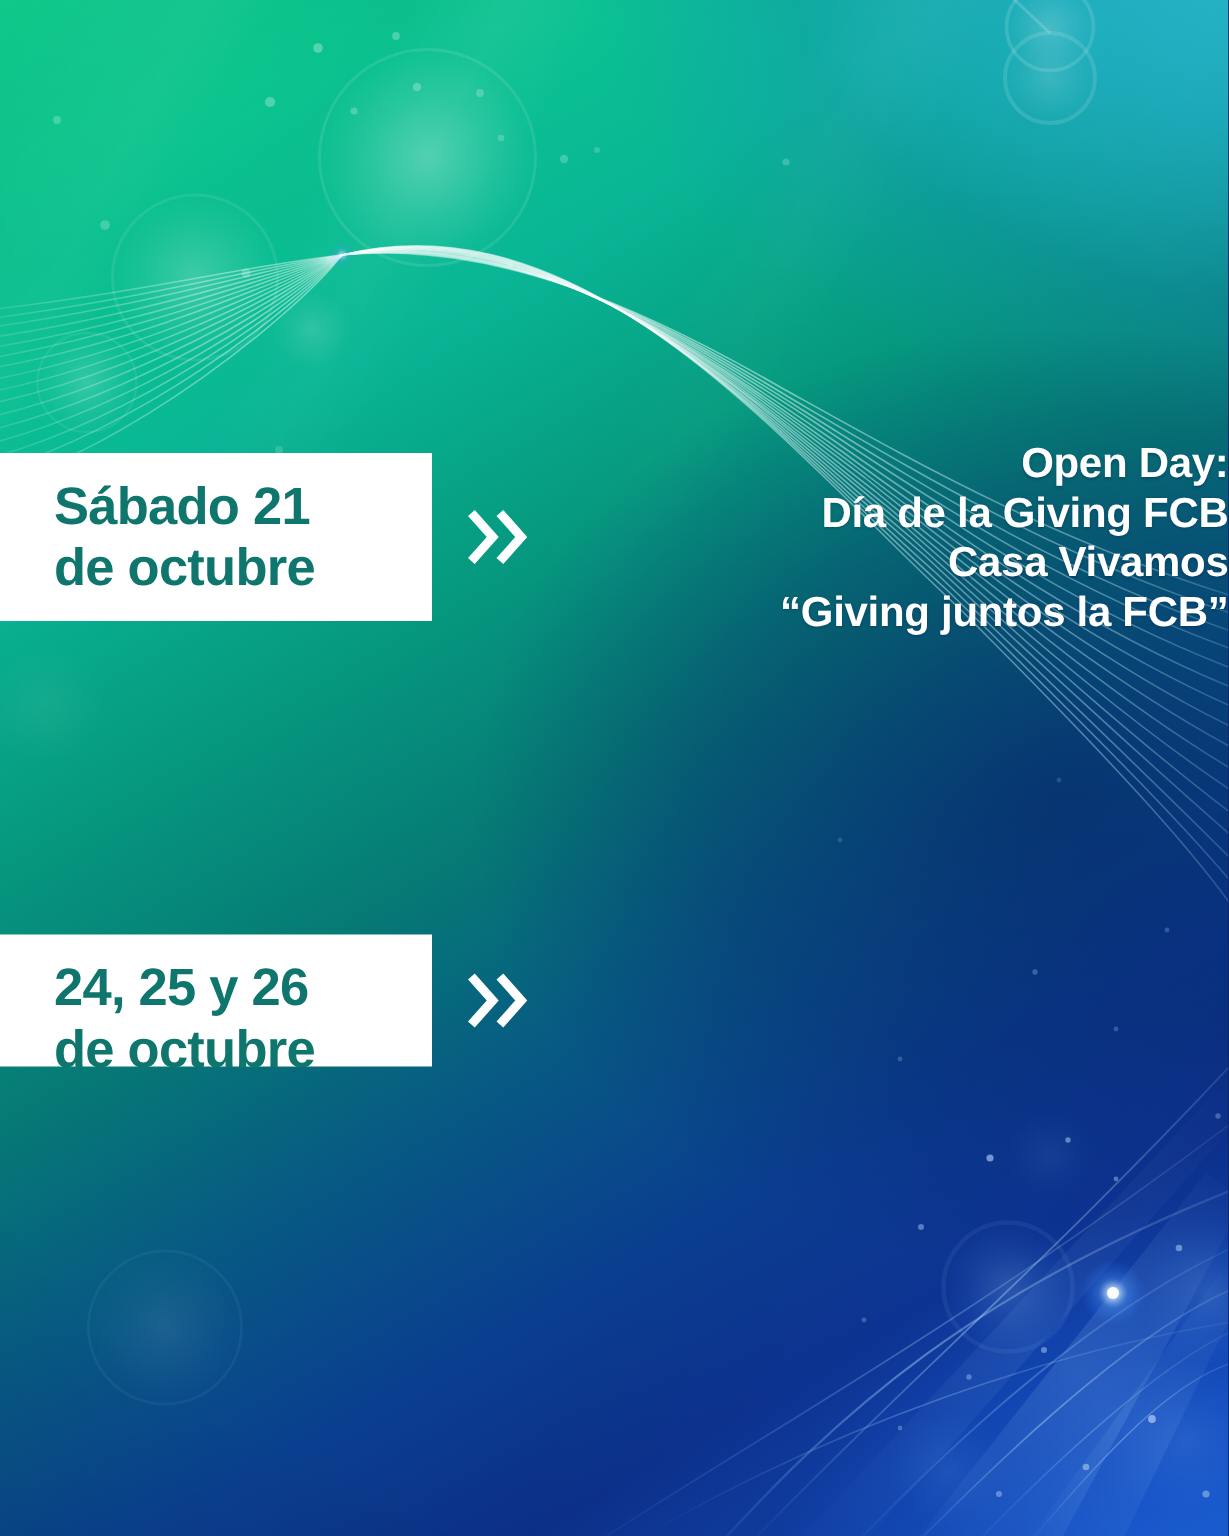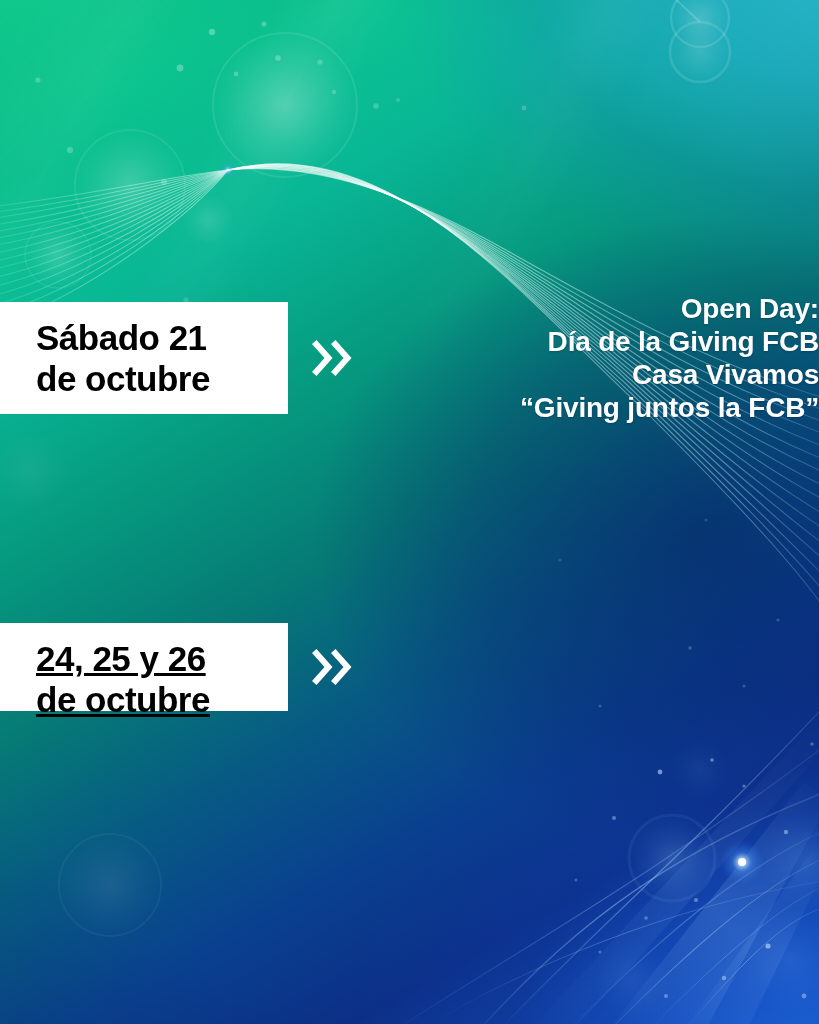--- a/index.html
+++ b/index.html
@@ -131,21 +131,21 @@
 
   .date-box {
     width: 288px;
     background: #ffffff;
     box-sizing: border-box;
     padding: 16px 0 18px 36px;
     flex: 0 0 288px;
   }
 
   .date-line {
-    color: #000000;
+    color: #0f766e;
     font-size: 35px;
     font-weight: 700;
     line-height: 1.17;
     letter-spacing: -0.5px;
     white-space: nowrap;
   }
 
   .chevron {
     flex: 0 0 auto;
     margin-left: 22px;
@@ -172,21 +172,21 @@
     text-align: right;
   }
 
   
   #entry-open-day { top: 292px; }
   #entry-open-day .date-box { height: 112px; }
   #entry-open-day .detail { margin-top: 0px; }
 
   
   #entry-giving-day { top: 623px; }
-  #entry-giving-day .date-box { height: 88px; text-decoration: underline; }
+  #entry-giving-day .date-box { height: 88px; }
 </style>
 </head>
 <body>
 
 <div id="poster">
 
   <div class="bg-layer" id="bg-base"></div>
   <div class="bg-layer" id="bg-emerald"></div>
   <div class="bg-layer" id="bg-cyan"></div>
   <div class="bg-layer" id="bg-deep"></div>

